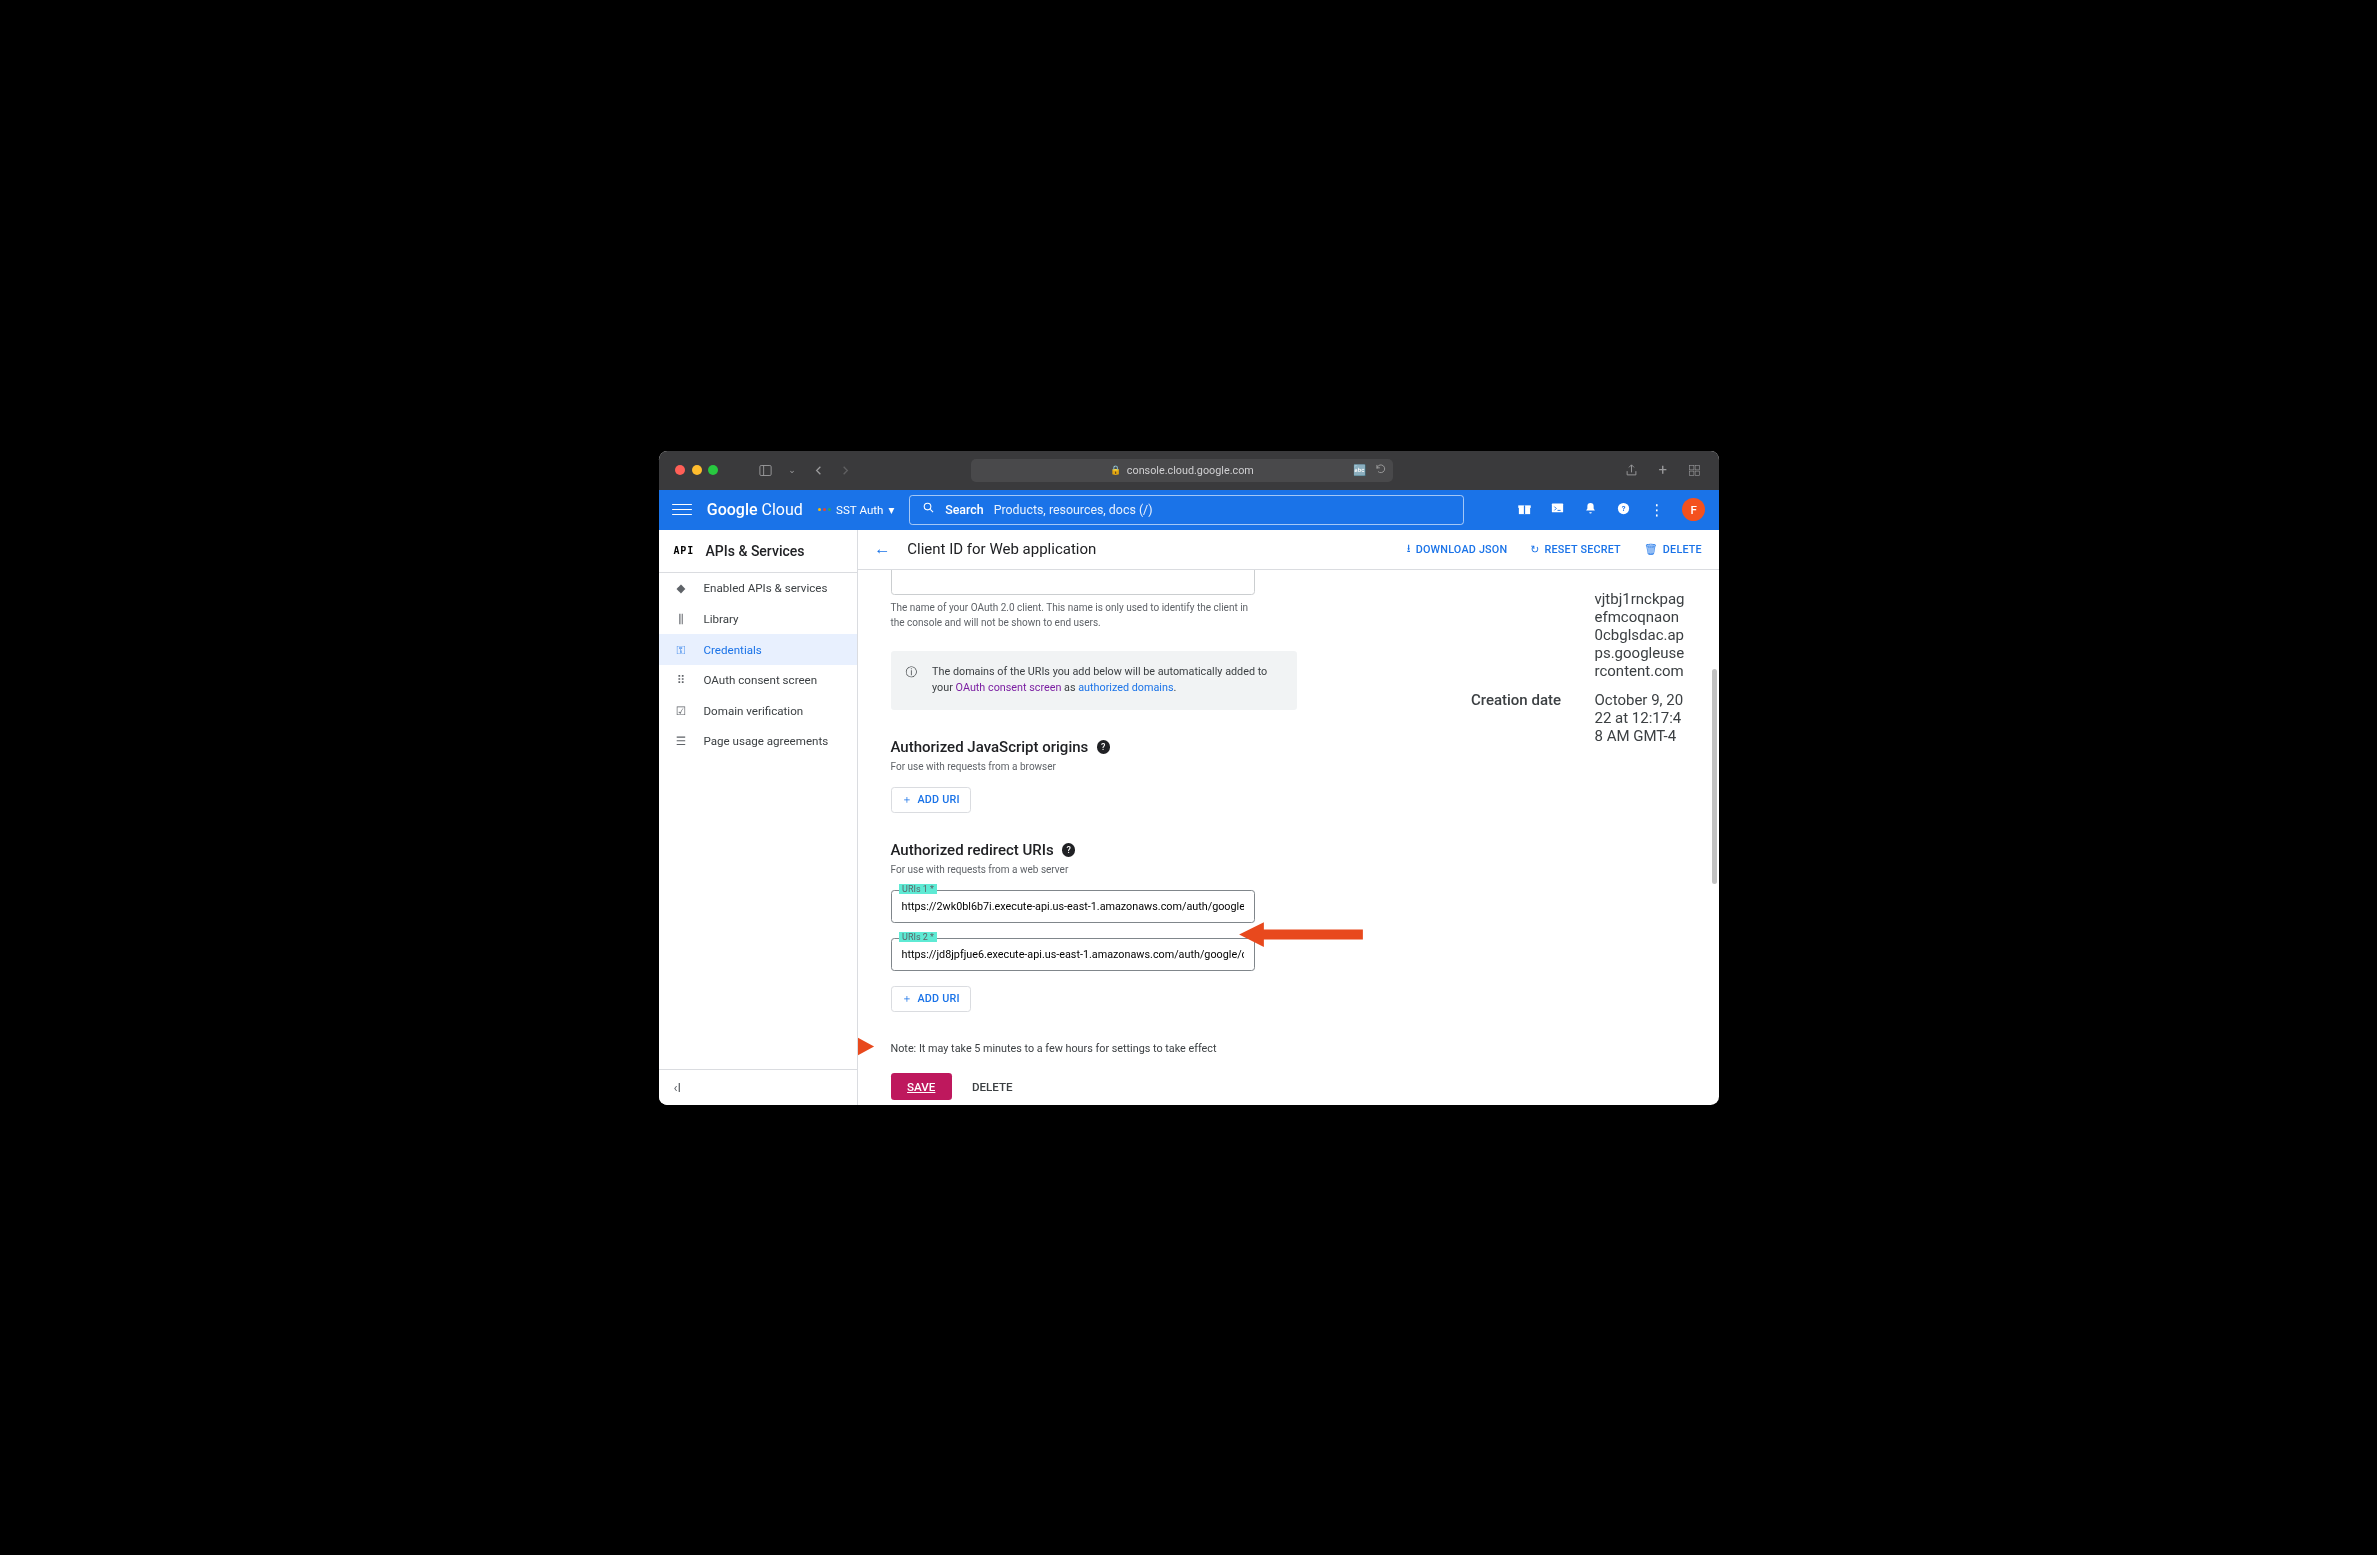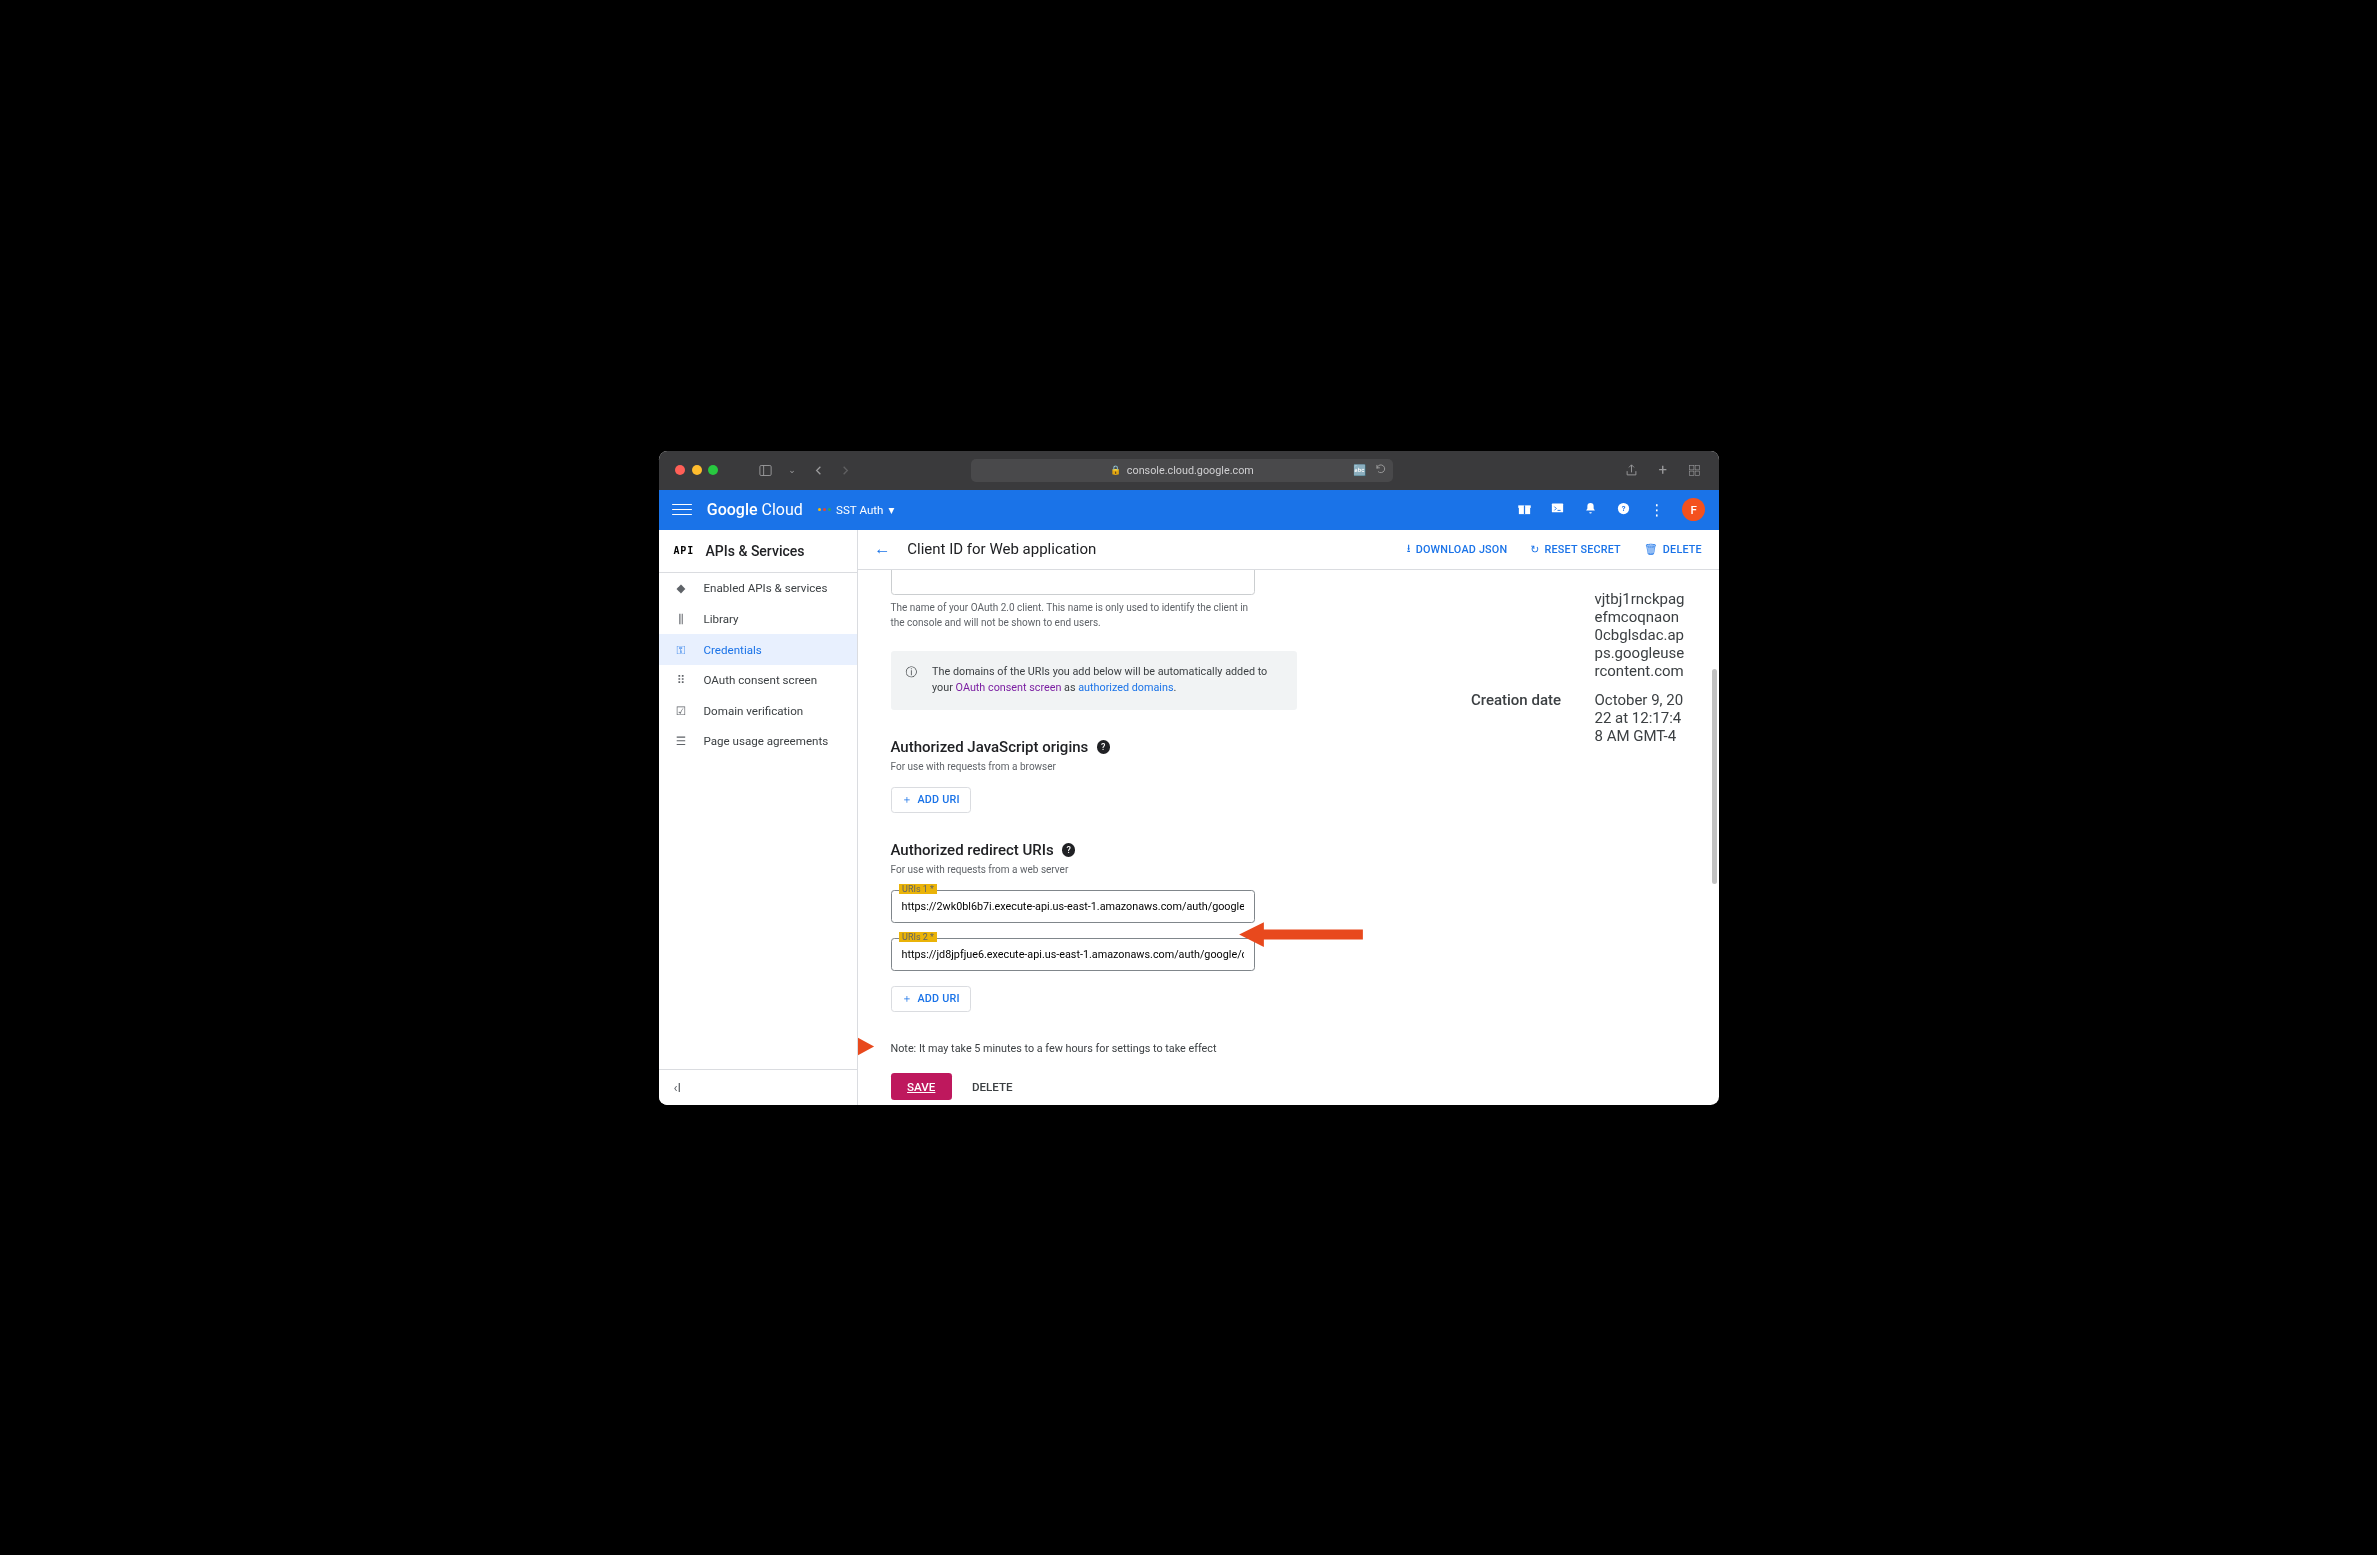--- a/index.html
+++ b/index.html
@@ -68,21 +68,21 @@
 .info-box a.visited { color: #7b1fa2; }
 
 .sect { margin-top: 28px; }
 .sect h2 { font-size: 15px; font-weight: 500; color: #202124; display: flex; align-items: center; gap: 8.3px; }
 .help-ic { width: 13.3px; height: 13.3px; border-radius: 50%; background: #202124; color: #fff; font-size: 9px; display: flex; align-items: center; justify-content: center; }
 .sect .sub { font-size: 10px; color: #5f6368; margin-top: 5px; }
 
 .add-btn { margin-top: 15px; display: inline-flex; align-items: center; gap: 5px; border: 0.8px solid #dadce0; border-radius: 3.3px; padding: 5px 10px; color: #1a73e8; font-size: 10.8px; font-weight: 500; letter-spacing: 0.2px; cursor:pointer;}
 
 .uri-field { position: relative; margin-top: 15px; width: 364px; }
-.uri-field label { position: absolute; top: -5.8px; left: 8.3px; background: #eab308; padding: 0 3.3px; font-size: 9px; color: #5f6368; }
+.uri-field label { position: absolute; top: -5.8px; left: 8.3px; background: #5eead4; padding: 0 3.3px; font-size: 9px; color: #5f6368; }
 .uri-field input { width: 100%; height: 33px; border: 0.8px solid #80868b; border-radius: 3.3px; padding: 0 10px; font-size: 10.8px; }
 
 .note { margin-top: 30px; font-size: 10.8px; color: #3c4043; }
 .btn-row { margin-top: 18px; display: flex; gap: 20px; align-items: center; }
 .btn-save { background: #be185d; color: #fff; border: none; border-radius: 3.3px; padding: 6.6px 16.6px; font-size: 11.6px; font-weight: 500; cursor:pointer;text-decoration:underline;}
 .btn-cancel { background: none; border: none; font-size: 11.6px; font-weight: 500; color: #3c4043; cursor:pointer;}
 
 .arrow { position: absolute; }
 .arrow svg { display:block; }
 .scrollbar { position:absolute; right:1.7px; top:99px; width:5px; height:215px; background:#c1c1c1; border-radius:2.5px;}
@@ -155,20 +155,28 @@
       </div>
     <div class="logo"><b>Google</b> <span>Cloud</span></div>
     <div class="proj">
       <span class="proj-dots">
           <i></i>
           <i></i>
           <i></i>
         </span>
       <span>SST Auth</span>
       <span>▾</span>
+    </div>
+    <div class="searchwrap">
+      <span><svg class="svgicon" style="width:13.3px;height:13.3px;" viewBox="0 0 24 24">
+            <circle cx="10" cy="10" r="6" fill="none" stroke="#fff" stroke-width="2"></circle>
+            <line x1="15" y1="15" x2="20" y2="20" stroke="#fff" stroke-width="2"></line>
+          </svg></span>
+      <span class="lbl">Search</span>
+      <span class="ph">Products, resources, docs (/)</span>
     </div>
     <div class="top-icons">
       <span><svg class="svgicon" viewBox="0 0 24 24" fill="#fff">
             <rect x="3" y="10" width="18" height="11"></rect>
             <rect x="2" y="7" width="20" height="4"></rect>
             <rect x="11" y="7" width="2" height="14" fill="#1a73e8"></rect>
           </svg></span>
       <span><svg class="svgicon" viewBox="0 0 24 24" fill="#fff">
             <rect x="3" y="4" width="18" height="14" rx="1"></rect>
             <path d="M7 9l3 3-3 3M12 15h5" stroke="#1a73e8" stroke-width="1.5" fill="none"></path>

